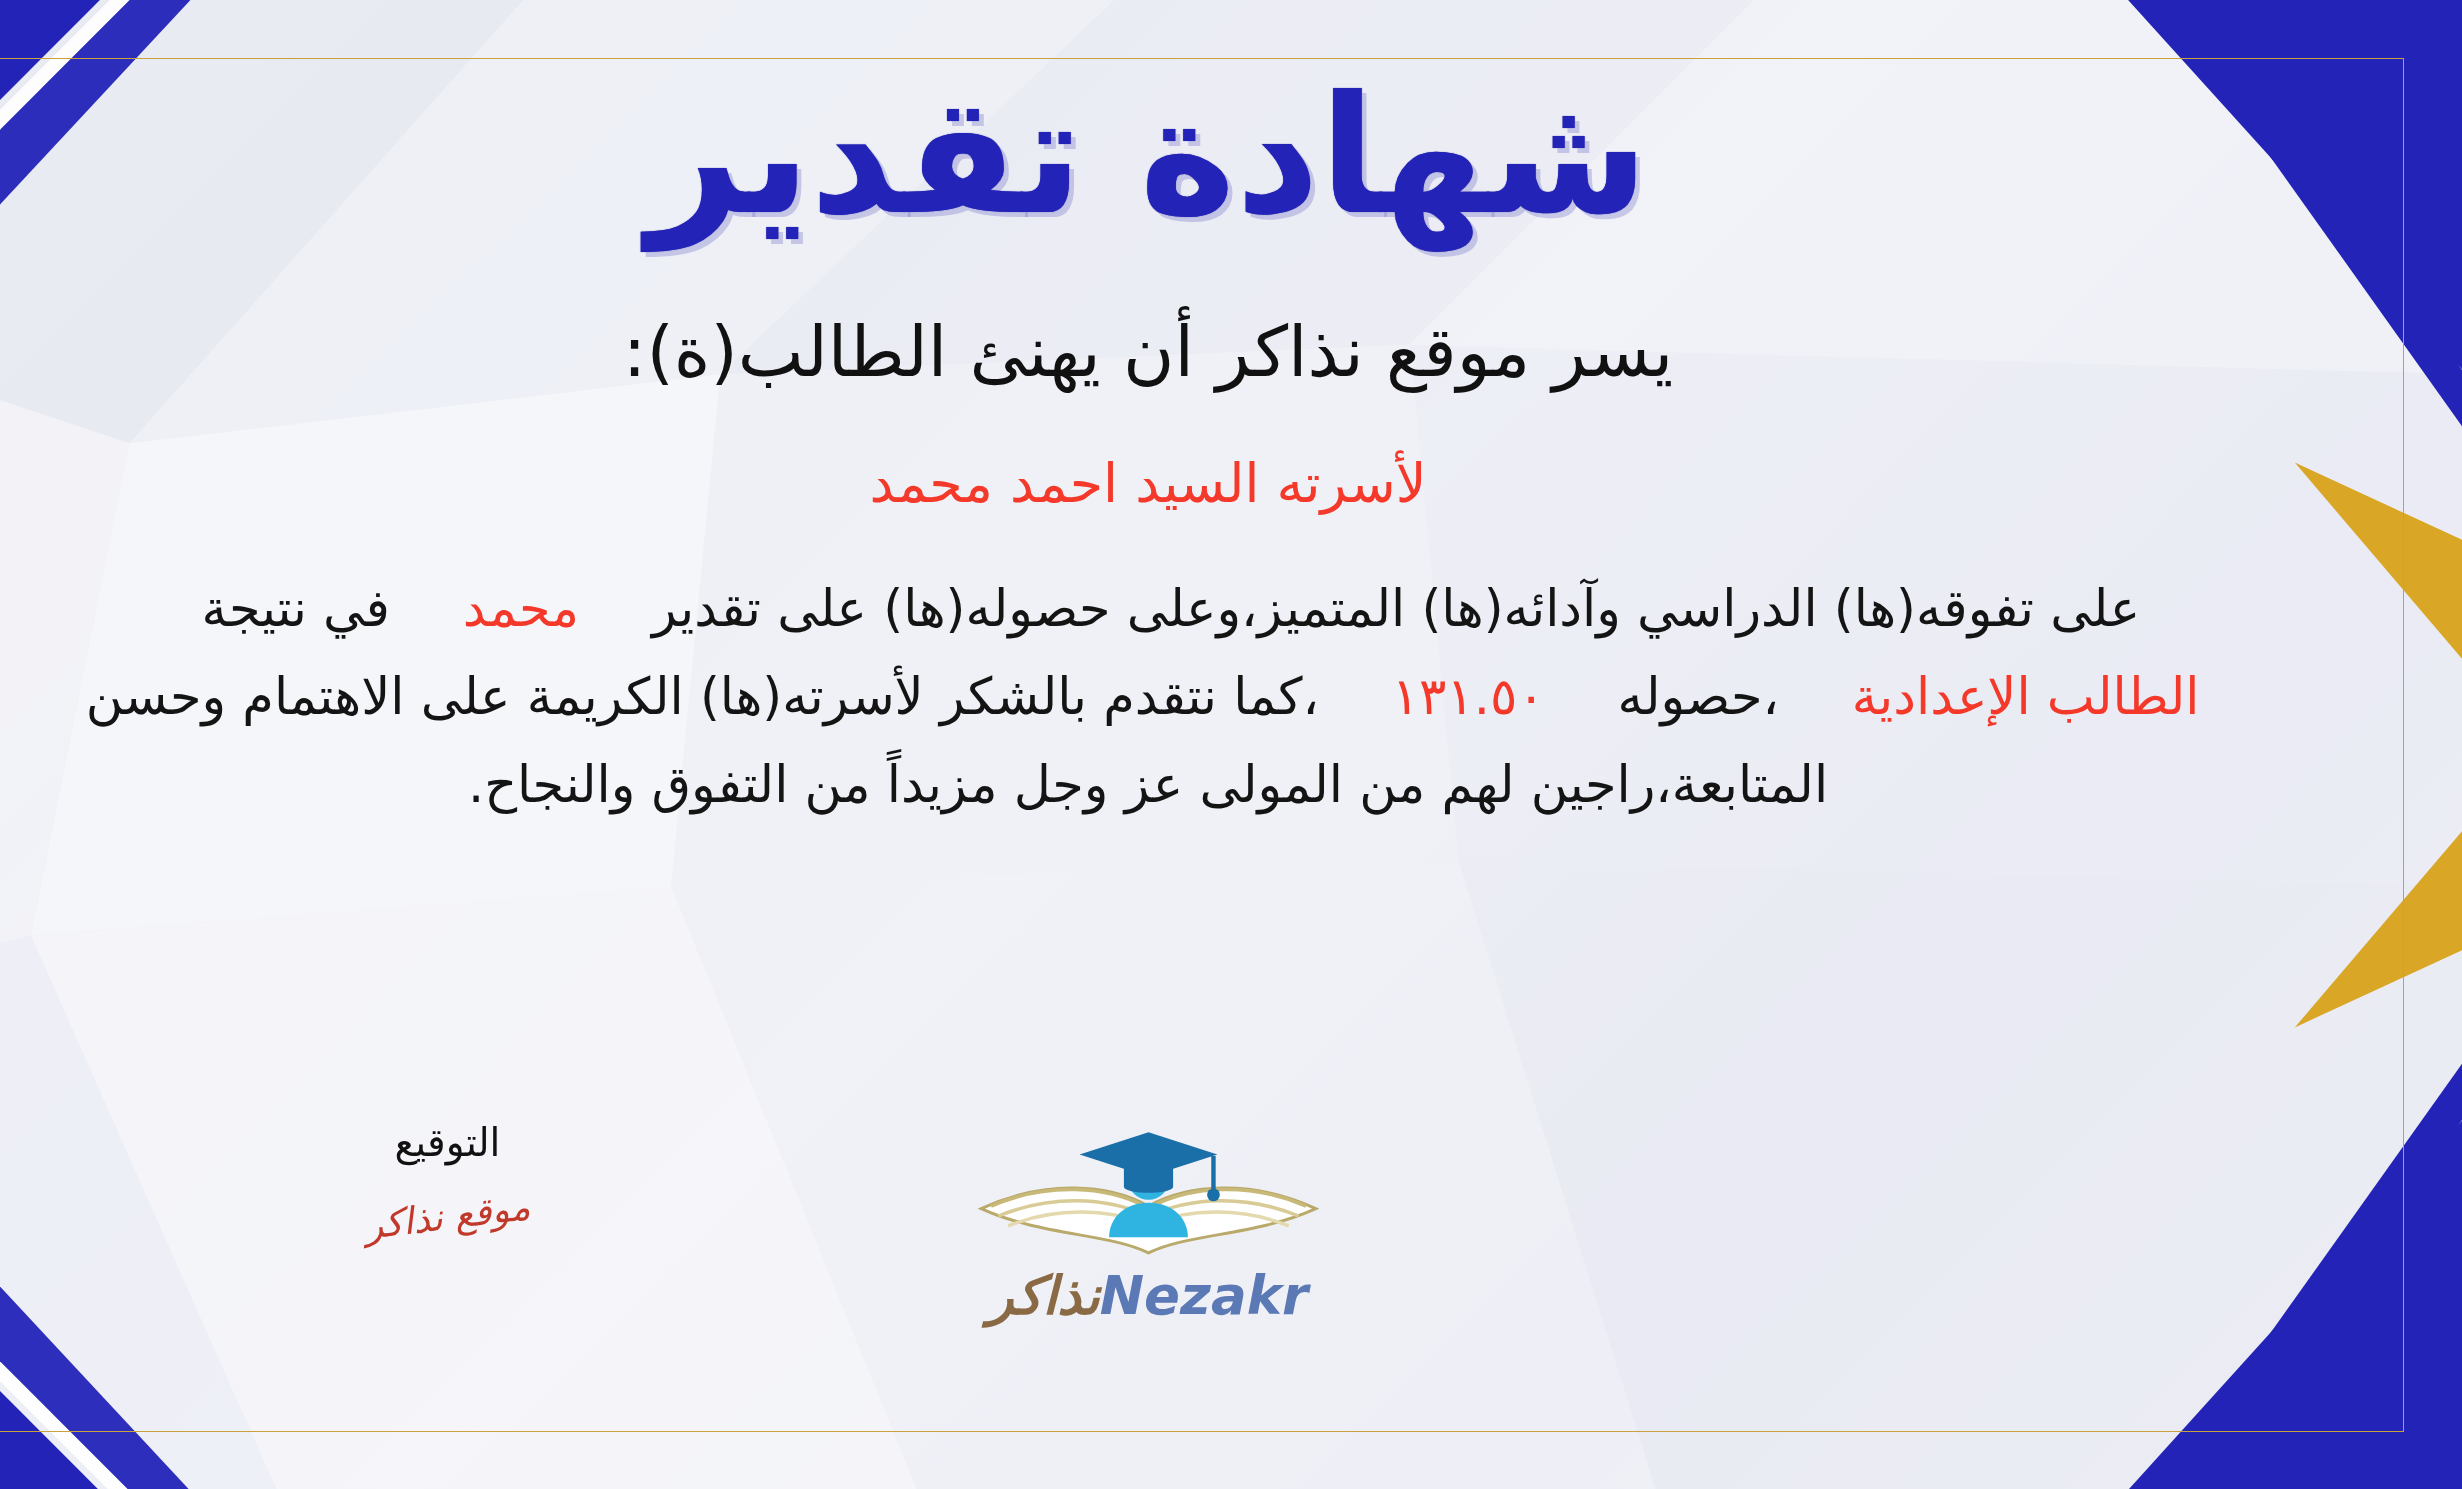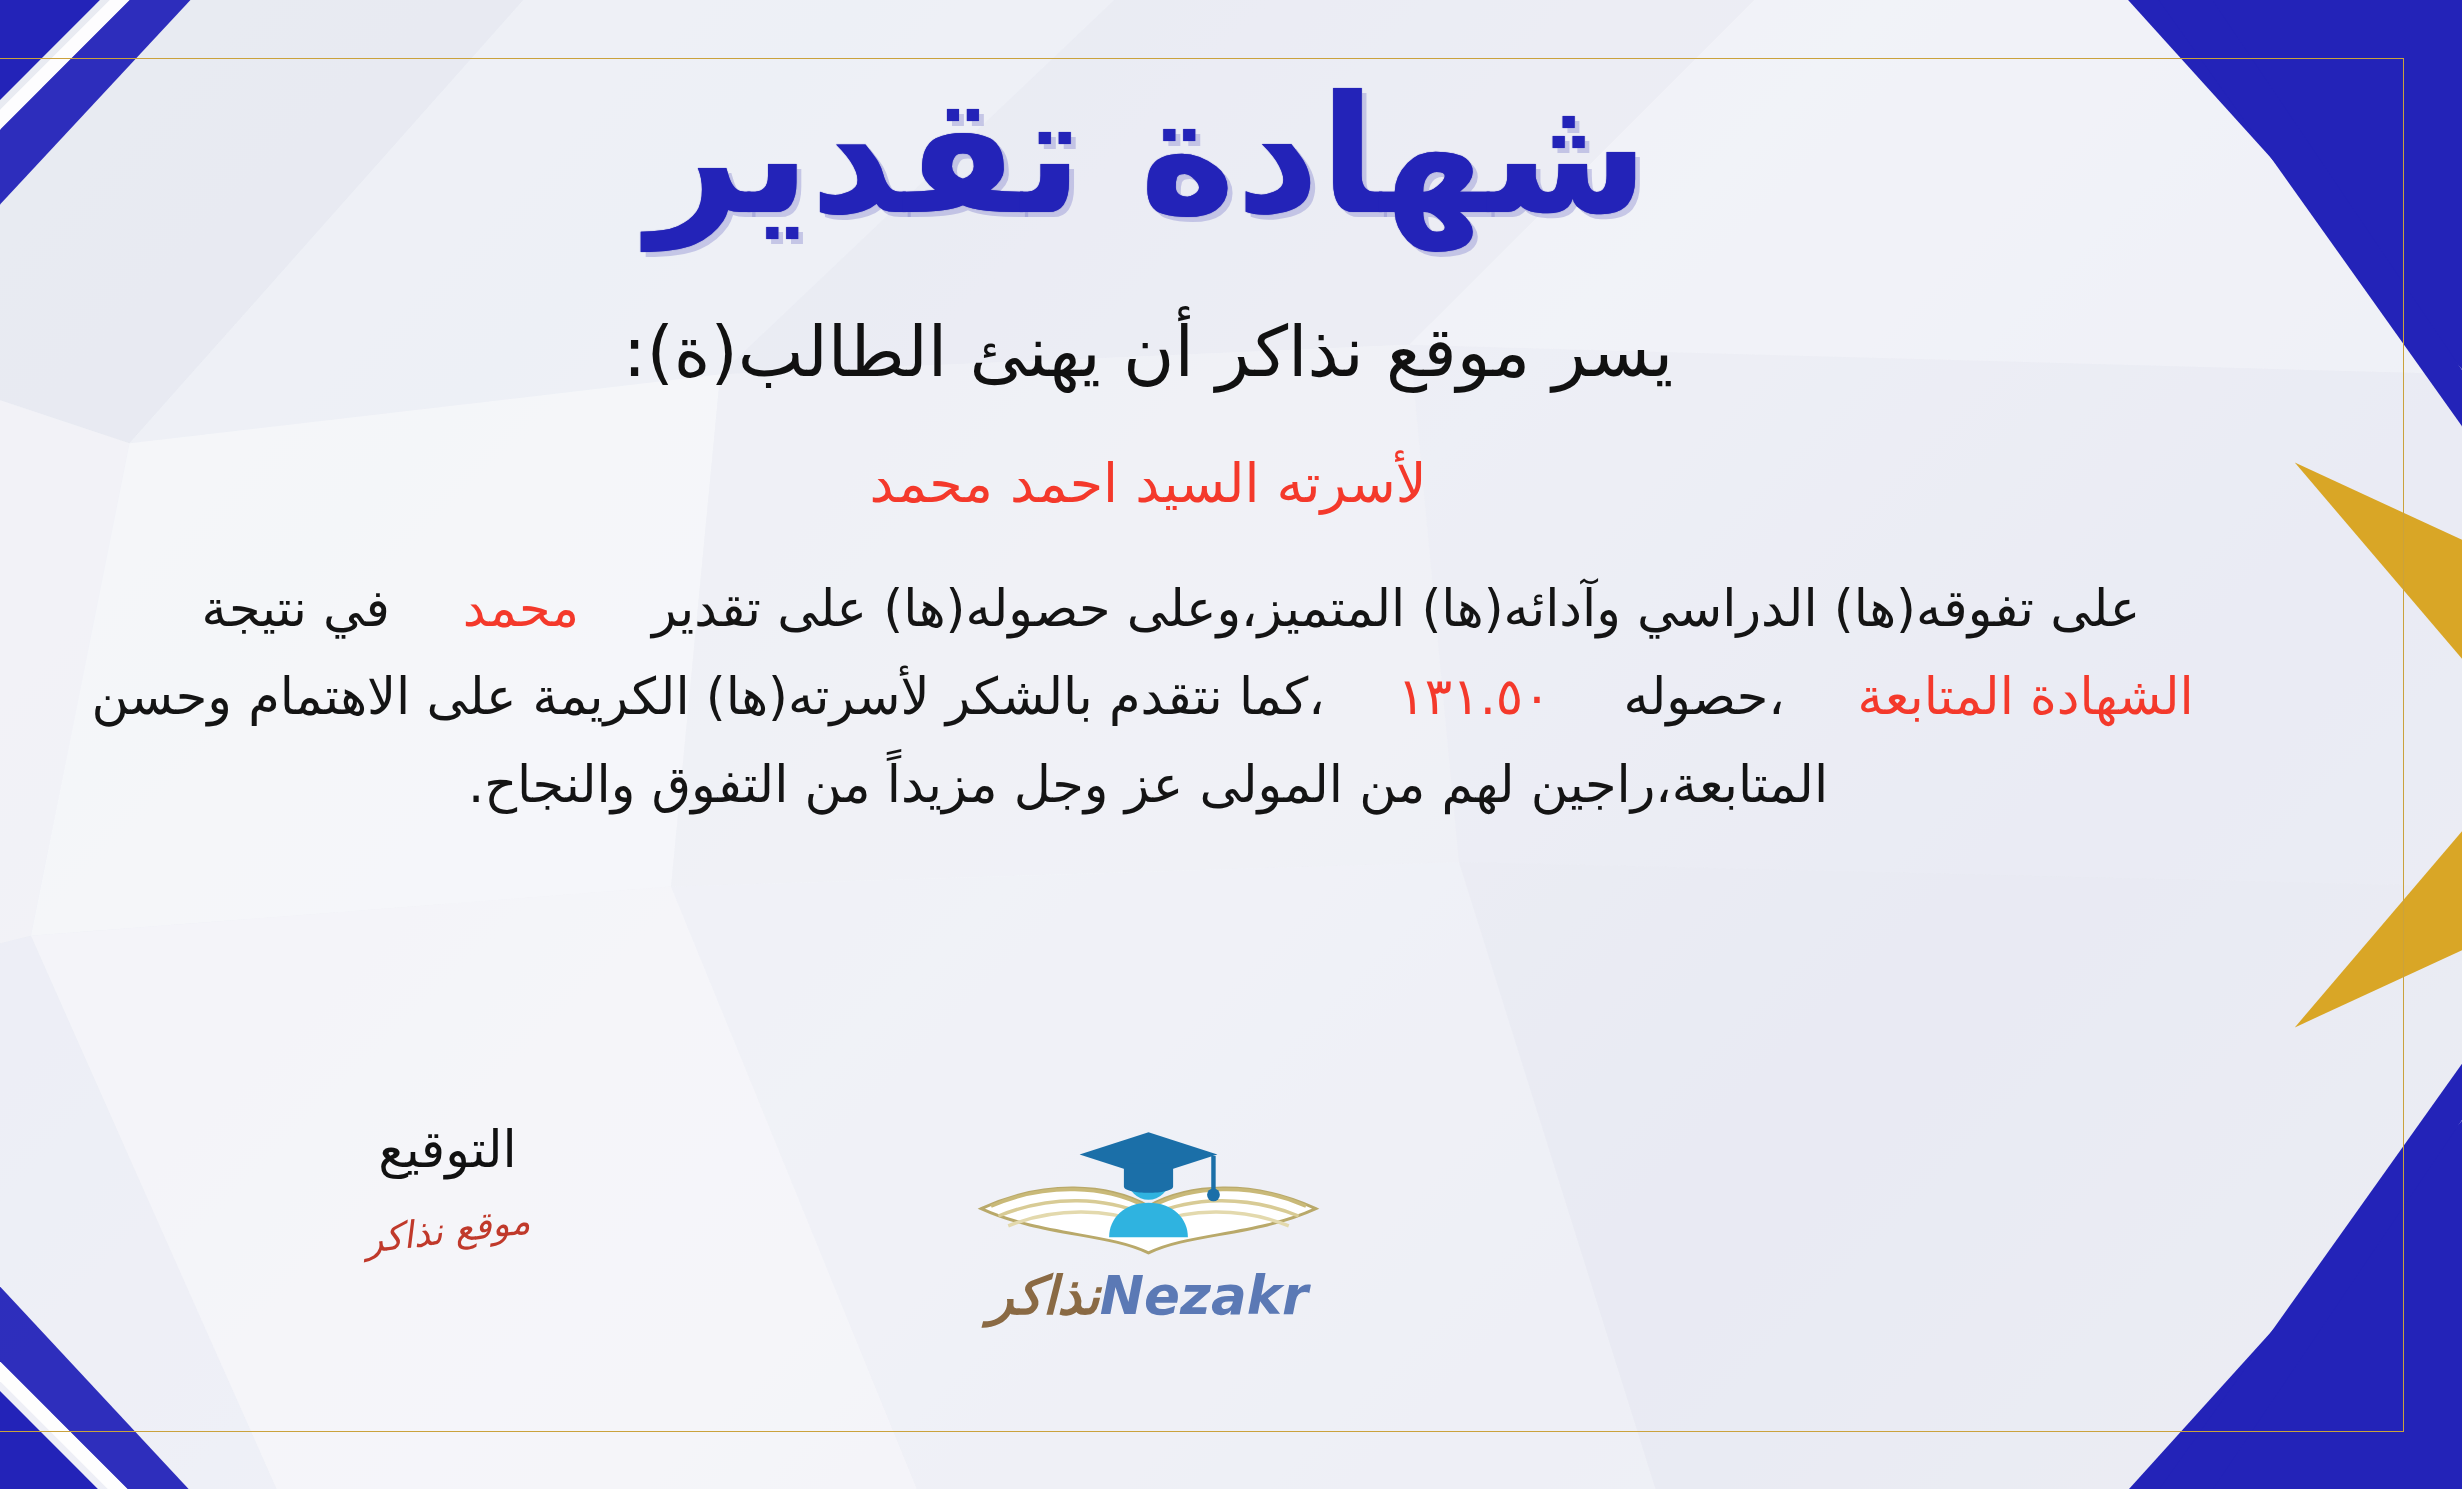--- a/index.html
+++ b/index.html
@@ -120,21 +120,21 @@
   }
 
   .signature-block {
     position: absolute;
     right: 1842px;
     top: 0;
     width: 345px;
     text-align: center;
   }
   .signature-label {
-    font-size: 51px;
+    font-size: 39px;
     color: #111;
   }
   .signature-script {
     margin-top: 29.5px;
     font-size: 37px;
     color: #c0392b;
     font-style: italic;
     transform: rotate(-7deg);
     font-family: "DejaVu Serif", serif;
   }
@@ -231,21 +231,21 @@
 
       <div class="student-name">لأسرته السيد احمد محمد</div>
 
       <div class="para">
         <span>على تفوقه(ها) الدراسي وآدائه(ها) المتميز،وعلى حصوله(ها) على تقدير</span>
         <span class="sp"></span>
         <span class="red">محمد</span>
         <span class="sp"></span>
         <span>في نتيجة</span>
         <span class="sp"></span>
-        <span class="red">الشهادة المتابعة</span>
+        <span class="red">الطالب الإعدادية</span>
         <span class="sp"></span>
         <span>،حصوله</span>
         <span class="sp"></span>
         <span class="red">١٣١.٥٠</span>
         <span class="sp"></span>
         <span>،كما نتقدم بالشكر لأسرته(ها) الكريمة على الاهتمام وحسن المتابعة،راجين لهم من المولى عز وجل مزيداً من التفوق والنجاح.</span>
       </div>
     </div>
 
     <div class="bottom">

